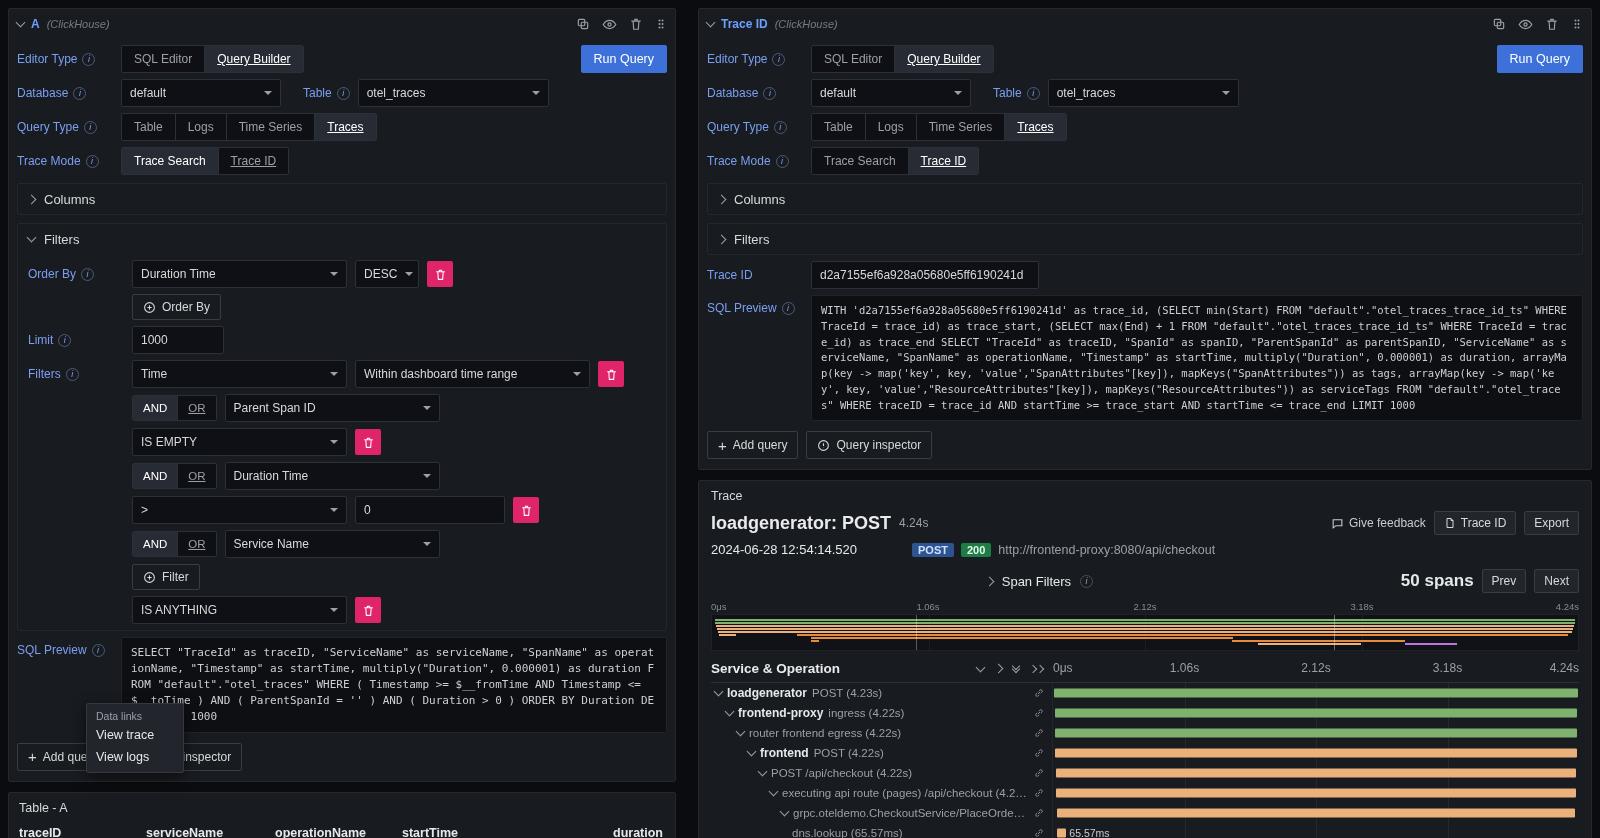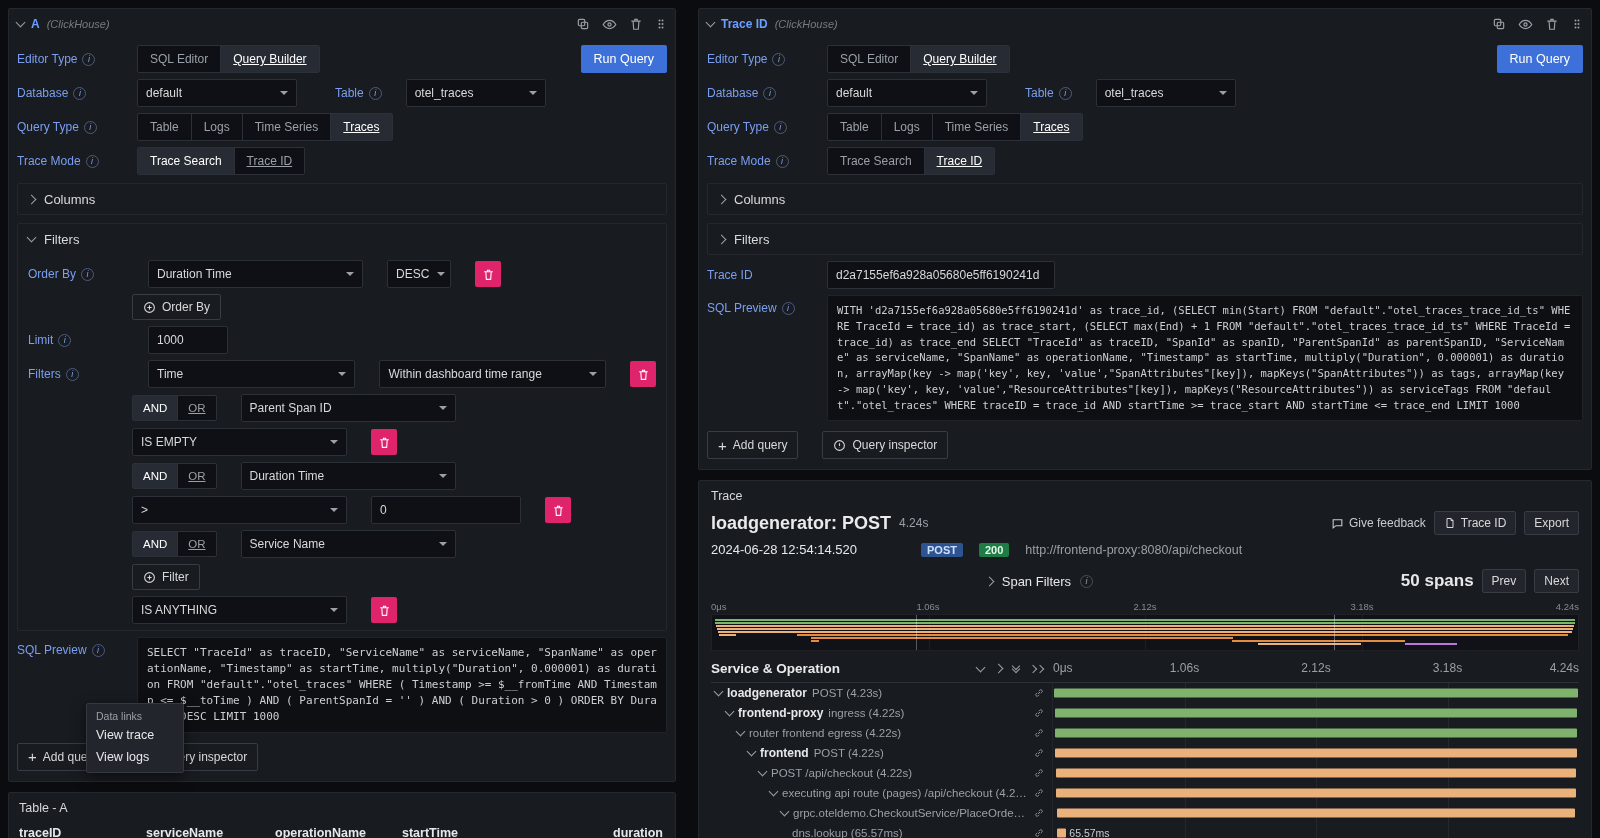--- a/index.html
+++ b/index.html
@@ -16,38 +16,38 @@
   .ds-hint { font-style:italic; color:#767b82; font-size:11px; }
   .qheader-icons { margin-left:auto; display:flex; gap:12px; align-items:center; }
 
   .chev { width:7px; height:7px; border-right:1.5px solid #9aa0a7; border-bottom:1.5px solid #9aa0a7; display:inline-block; flex:none; }
   .chev.down { transform:rotate(45deg); margin-top:-3px; }
   .chev.right { transform:rotate(-45deg); }
   .dblchev { display:inline-flex; flex-direction:column; gap:0px; }
   .dblchev .chev { width:6px; height:6px; }
   .dblchev.rt { flex-direction:row; gap:1px; }
 
-  .frow { display:flex; align-items:center; margin-top:6px; gap:24px; }
+  .frow { display:flex; align-items:center; margin-top:6px; gap:8px; }
   .flabel { width:96px; min-width:96px; color:#7b9ff0; font-size:12px; display:flex; align-items:center; gap:5px; }
   .flabel.inline { width:auto; min-width:0; margin-left:14px; }
   .ico-info { width:13px; height:13px; border:1px solid #4d5a7a; color:#7b9ff0; border-radius:50%; font-size:9px; font-style:italic; display:inline-flex; align-items:center; justify-content:center; flex:none; }
   .ico-info::after { content:"i"; }
 
   .radio-group { display:flex; background:#0e1015; border:1px solid #2c3038; border-radius:2px; overflow:hidden; height:28px; }
   .radio-opt { padding:0 12px; display:flex; align-items:center; font-size:12px; color:#9aa0a7; border-right:1px solid #2c3038; white-space:nowrap; cursor:pointer; }
   .radio-opt:last-child { border-right:none;text-decoration:underline; }
   .radio-opt.active { background:#272b33; color:#ffffff; }
   .radio-group.sm { height:26px; }
   .radio-group.sm .radio-opt { padding:0 10px; font-size:11.5px; }
 
   .select { height:28px; background:#0e1015; border:1px solid #2c3038; border-radius:2px; display:flex; align-items:center; justify-content:space-between; gap:8px; padding:0 8px; font-size:12px; color:#d8d9da; white-space:nowrap; overflow:hidden; }
   .caret { width:0; height:0; border-left:4px solid transparent; border-right:4px solid transparent; border-top:4px solid #9aa0a7; flex:none; }
   .input { height:28px; background:#0e1015; border:1px solid #2c3038; border-radius:2px; padding:0 8px; font-size:12px; color:#d8d9da; display:flex; align-items:center; }
 
-  .w64{width:64px} .w80{width:80px} .w150{width:150px} .w160{width:160px} .w165{width:140px} .w215{width:215px} .w228{width:228px} .w235{width:235px}
+  .w64{width:64px} .w80{width:92px} .w150{width:150px} .w160{width:160px} .w165{width:191px} .w215{width:215px} .w228{width:228px} .w235{width:235px}
 
   .btn-primary { margin-left:auto; background:#3d71d9; color:#fff; border:none; height:28px; padding:0 13px; border-radius:2px; font-size:12.5px; display:inline-flex; align-items:center; font-family:inherit; }
   .btn-danger { background:#e0246c; width:26px; height:26px; border:none; border-radius:2px; display:inline-flex; align-items:center; justify-content:center; flex:none; }
   .btn-outline { background:transparent; border:1px solid #383d45; color:#d8d9da; height:26px; padding:0 10px; border-radius:2px; font-size:12px; display:inline-flex; align-items:center; gap:6px; font-family:inherit; white-space:nowrap; }
   .btn-xs { background:#22252b; border:1px solid #383d45; color:#d8d9da; height:24px; padding:0 9px; border-radius:2px; font-size:12px; display:inline-flex; align-items:center; gap:5px; font-family:inherit; }
 
   .section { border:1px solid #24272d; border-radius:2px; margin-top:8px; padding:6px 10px; }
   .sec-head { display:flex; align-items:center; gap:9px; font-size:13px; color:#d8d9da; height:18px; }
 
   .cond-indent { margin-left:104px; }
@@ -67,21 +67,21 @@
   .popup { position:absolute; left:86px; top:703px; width:98px; background:#22252b; border:1px solid #34383f; border-radius:2px; box-shadow:0 4px 14px rgba(0,0,0,.55); z-index:50; padding:3px 0 4px; }
   .popup-title { color:#9aa0a7; font-size:10.5px; padding:3px 9px 2px; }
   .popup-item { color:#e6e8ea; font-size:12.5px; padding:4px 9px; cursor:pointer; }
 
   .tracepanel { background:#181b20; border:1px solid #25282e; border-radius:2px; padding:6px 12px; height:460px; }
   .trace-head { display:flex; align-items:center; margin-top:2px; }
   .trace-title { font-size:18px; font-weight:700; color:#e9eaeb; }
   .trace-dur { font-size:12px; color:#9aa0a7; margin-left:8px; }
   .trace-actions { margin-left:auto; display:flex; gap:8px; align-items:center; }
   .feedback-btn { background:none; border:none; color:#c7ccd1; font-size:12px; display:inline-flex; align-items:center; gap:5px; font-family:inherit; }
-  .trace-sub { display:flex; align-items:center; gap:16px; margin-top:7px; font-size:13px; }
+  .trace-sub { display:flex; align-items:center; gap:7px; margin-top:7px; font-size:13px; }
   .badge { font-size:11px; padding:1px 6px; border-radius:2px; font-weight:600; }
   .badge.method { background:#2d5490; color:#cfe0ff;margin-left:48px; }
   .badge.status { background:#1e7d45; color:#e4f7ea; }
   .trace-url { color:#9aa0a7; font-size:12.5px; }
   .spanfilters { display:flex; align-items:center; gap:9px; margin-top:12px; font-size:13px; color:#e6e8ea; }
   .spanfilters .right { margin-left:auto; display:flex; align-items:center; gap:8px; }
   .span-count { font-weight:700; font-size:17px;margin-left:24px; }
 
   .mticks { position:relative; height:13px; margin-top:8px; font-size:9.5px; color:#868b93; }
   .mticks span { position:absolute; top:0; }

